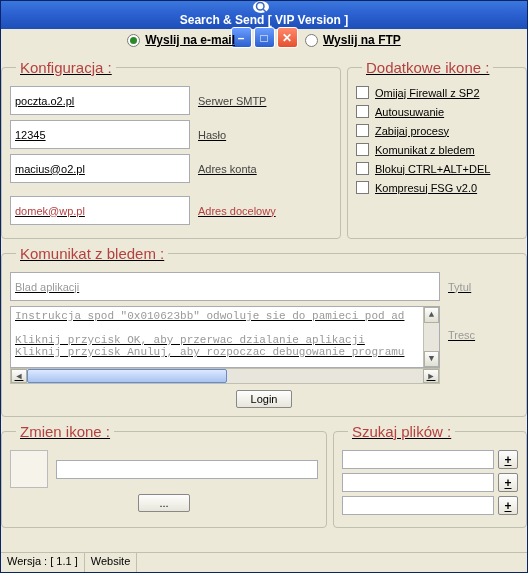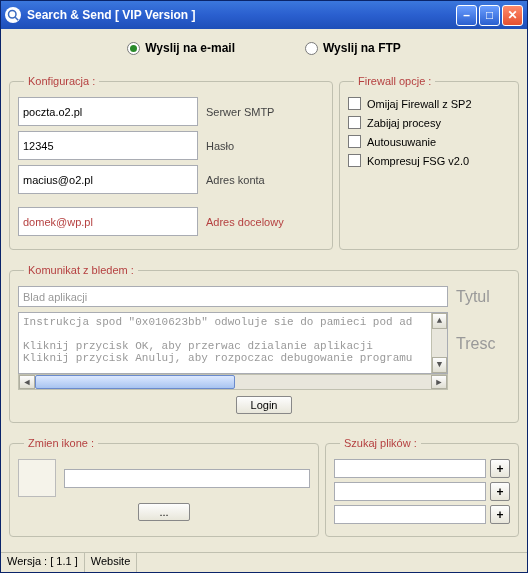--- a/index.html
+++ b/index.html
@@ -1,46 +1,46 @@
 <!DOCTYPE html>
 <html><head>
 <meta charset="utf-8">
 <style>
 * { box-sizing: border-box; margin: 0; padding: 0; }
 body { font-family: Tahoma, Arial, sans-serif; font-size: 11px; background: #fff; }
 .window { width: 528px; height: 573px; background: #ece9d8; border: 1px solid #0a246a; display: flex; flex-direction: column; }
-.titlebar { height: 28px; background: linear-gradient(to bottom, #3b77dd 0%, #2a5fcf 50%, #1e4fb8 100%); color: #fff; display: flex; align-items: center; padding: 0 4px; font-weight: bold; }
+.titlebar { height: 28px; background: linear-gradient(to bottom, #3b77dd 0%, #2a5fcf 50%, #1e4fb8 100%); color: #fff; display: flex; align-items: center; padding: 0 4px; font-weight: bold; flex-direction: column; }
 .titlebar .icon { width: 16px; height: 16px; background: #fff; border-radius: 50%; margin-right: 6px; display: flex; align-items: center; justify-content: center; }
 .titlebar .icon svg { width: 12px; height: 12px; }
 .titlebar .title { flex: 1; font-size: 12px; }
 .win-btns { display: flex; gap: 2px; }
 .win-btn { width: 21px; height: 21px; border: 1px solid #fff; border-radius: 3px; display: flex; align-items: center; justify-content: center; color: #fff; font-weight: bold; font-size: 12px; cursor: pointer; }
 .min, .max { background: linear-gradient(to bottom, #6b9eff, #2a5fcf); }
 .close { background: linear-gradient(to bottom, #ff8a6b, #e5502f); }
-.content { flex: 1; padding: 8px; display: flex; flex-direction: column; gap: 14px; overflow: hidden; }
+.content { flex: 1; display: flex; flex-direction: column; gap: 6px; overflow: hidden; text-decoration: underline; }
 .radio-row { display: flex; justify-content: center; gap: 70px; padding: 4px 0 6px; font-weight: bold; font-size: 12px; }
 .radio-row label { display: flex; align-items: center; gap: 5px; cursor: pointer; }
 .radio { width: 13px; height: 13px; border: 1px solid #7a7a7a; border-radius: 50%; background: #fff; display: inline-block; position: relative; }
 .radio.checked::after { content: ''; position: absolute; top: 2px; left: 2px; width: 7px; height: 7px; background: #2a8a2a; border-radius: 50%; }
 .row2 { display: flex; gap: 6px; }
 fieldset { border: 1px solid #c0c0b0; border-radius: 4px; padding: 10px 8px 8px; position: relative; }
-legend { color: #b54040; font-size: 11px; padding: 0 4px; margin-left: 6px; }
+legend { color: #b54040; font-size: 15px; padding: 0 4px; margin-left: 6px; }
 .konfig { flex: 1; }
 .konfig .field { display: flex; align-items: center; gap: 8px; margin-bottom: 5px; }
 .konfig input { width: 180px; height: 29px; border: 1px solid #a9acb3; background: #fff; padding: 0 4px; font-family: inherit; font-size: 11px; }
 .konfig .lbl { color: #444; font-size: 11px; }
 .konfig .dest input { color: #b54040; }
 .konfig .dest .lbl { color: #b54040; }
 .dodatkowe { width: 180px; }
 .dodatkowe .opt { display: flex; align-items: center; gap: 6px; margin-bottom: 6px; font-size: 11px; }
 .chk { width: 13px; height: 13px; border: 1px solid #7a7a7a; background: #fff; display: inline-block; }
 .komunikat { }
-.komunikat input.ttl { width: 430px; height: 21px; border: 1px solid #a9acb3; background: #fff; color: #999; padding: 0 4px; font-family: inherit; font-size: 11px; }
+.komunikat input.ttl { width: 430px; height: 29px; border: 1px solid #a9acb3; background: #fff; color: #999; padding: 0 4px; font-family: inherit; font-size: 11px; }
 .msgrow { display: flex; align-items: center; gap: 8px; }
-.msgrow .lab { color: #999; font-size: 16px; text-align: right; }
+.msgrow .lab { color: #999; font-size: 11px; text-align: right; }
 .msgbody { width: 430px; height: 62px; border: 1px solid #a9acb3; background: #fff; color: #999; padding: 3px 4px; font-family: "Courier New", monospace; font-size: 11px; overflow: hidden; position: relative; margin-top: 5px; }
 .msgbody .scroll-v { position: absolute; right: 0; top: 0; bottom: 0; width: 16px; background: #e8e6dc; border-left: 1px solid #c0c0b0; }
 .msgbody .arrow { height: 16px; background: linear-gradient(#fdfdfd,#e0dfd3); border: 1px solid #b0afa0; font-size: 9px; text-align: center; line-height: 14px; color: #555; }
 .hscroll { width: 430px; height: 16px; background: #e8e6dc; border: 1px solid #c0c0b0; display: flex; align-items: center; margin-top: 0; }
 .hscroll .arrow { width: 16px; height: 14px; background: linear-gradient(#fdfdfd,#e0dfd3); border: 1px solid #b0afa0; font-size: 9px; text-align: center; line-height: 12px; color: #555; }
 .hscroll .track { flex: 1; height: 14px; position: relative; }
 .hscroll .thumb { position: absolute; left: 0; top: 0; width: 200px; height: 14px; background: linear-gradient(#dce8ff,#a8c4f0); border: 1px solid #6a8acc; border-radius: 2px; }
 .pokaz-row { text-align: center; margin-top: 6px; }
 .btn { border: 1px solid #888; background: linear-gradient(#fdfdfd,#e8e6da); padding: 2px 14px; font-family: inherit; font-size: 11px; cursor: pointer; border-radius: 2px; }
 .row3 { display: flex; gap: 6px; }
@@ -105,32 +105,40 @@
             <span class="lbl">Adres konta</span>
           </div>
         <div style="height:8px"></div>
         <div class="field dest">
             <input value="domek@wp.pl" style="">
             <span class="lbl">Adres docelowy</span>
           </div>
       </fieldset>
 
       <fieldset class="dodatkowe">
-        <legend>Firewall opcje :</legend>
+        <legend>Dodatkowe ikone :</legend>
         <div class="opt">
             <span class="chk"></span>
             <span>Omijaj Firewall z SP2</span>
           </div>
         <div class="opt">
             <span class="chk"></span>
+            <span>Autousuwanie</span>
+          </div>
+        <div class="opt">
+            <span class="chk"></span>
             <span>Zabijaj procesy</span>
           </div>
         <div class="opt">
             <span class="chk"></span>
-            <span>Autousuwanie</span>
+            <span>Komunikat z bledem</span>
+          </div>
+        <div class="opt">
+            <span class="chk"></span>
+            <span>Blokuj CTRL+ALT+DEL</span>
           </div>
         <div class="opt">
             <span class="chk"></span>
             <span>Kompresuj FSG v2.0</span>
           </div>
       </fieldset>
     </div>
 
     <fieldset class="komunikat">
       <legend>Komunikat z bledem :</legend>

